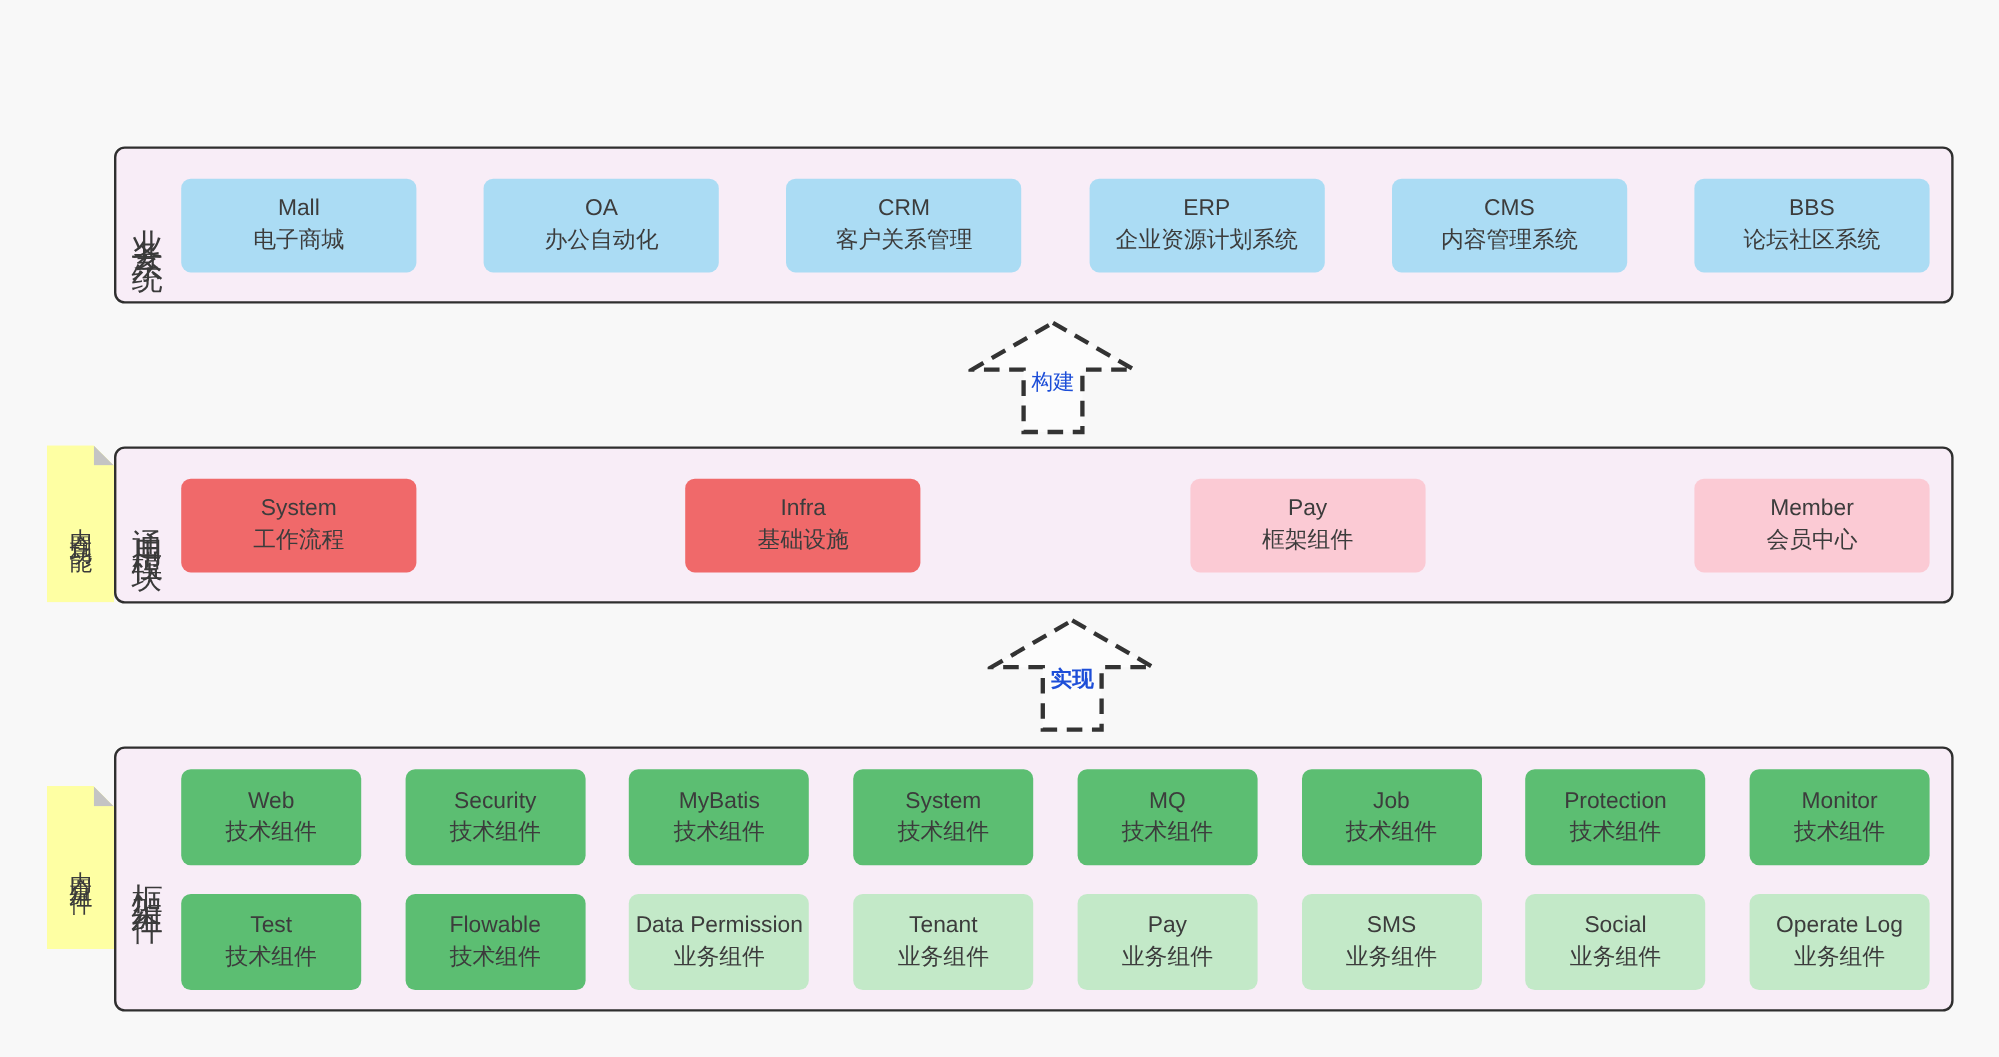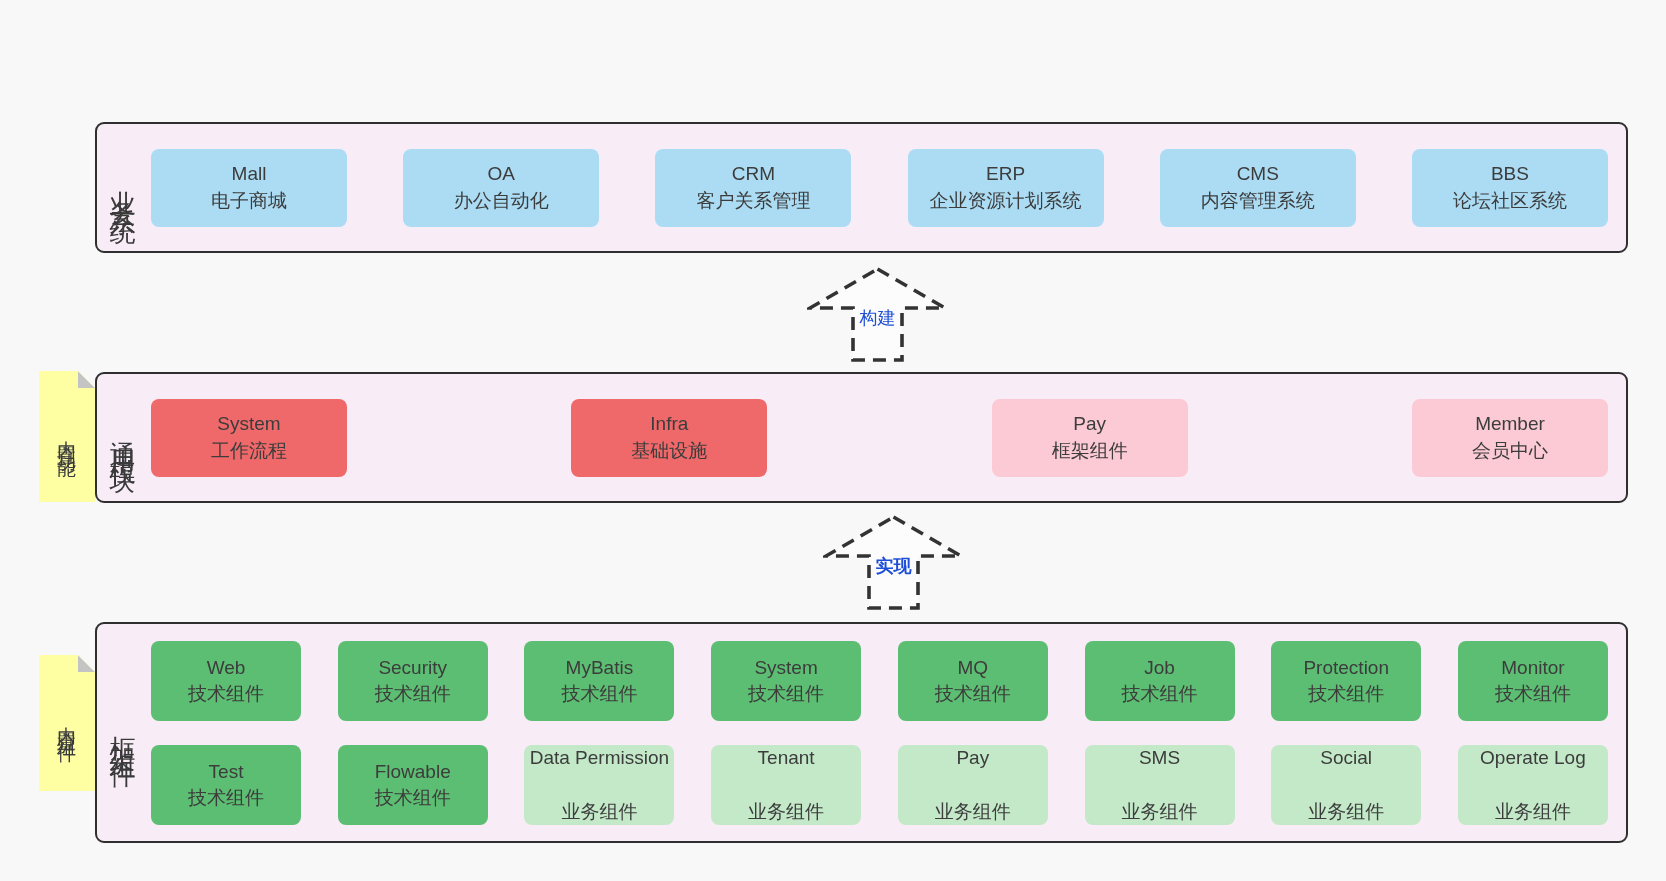--- a/index.html
+++ b/index.html
@@ -49,21 +49,21 @@
   .box-sm{
     width:150px;height:80px;border-radius:8px;
     display:flex;flex-direction:column;align-items:center;justify-content:center;
     text-align:center;font-size:19px;line-height:1.32;color:#3c3c3c;
     padding:0 4px;box-sizing:border-box;
   }
   [data-variant="blue"]{background:#abdcf4;}
   [data-variant="red"]{background:#f0696a;}
   [data-variant="pink"]{background:#fbcad4;}
   [data-variant="green"]{background:#5cbe72;}
-  [data-variant="lightgreen"]{background:#c3e9c8;justify-content:space-between;}
+  [data-variant="lightgreen"]{background:#c3e9c8;}
   
   .sticky{
     position:absolute;width:56px;
     background:#feffa3;
     display:flex;align-items:center;justify-content:center;
     font-size:19px;
     clip-path:polygon(0 0,calc(100% - 17px) 0,100% 17px,100% 100%,0 100%);
   }
   #sticky-modules{left:39px;top:371px;height:131px;}
   #sticky-components{left:39px;top:655px;height:136px;}

